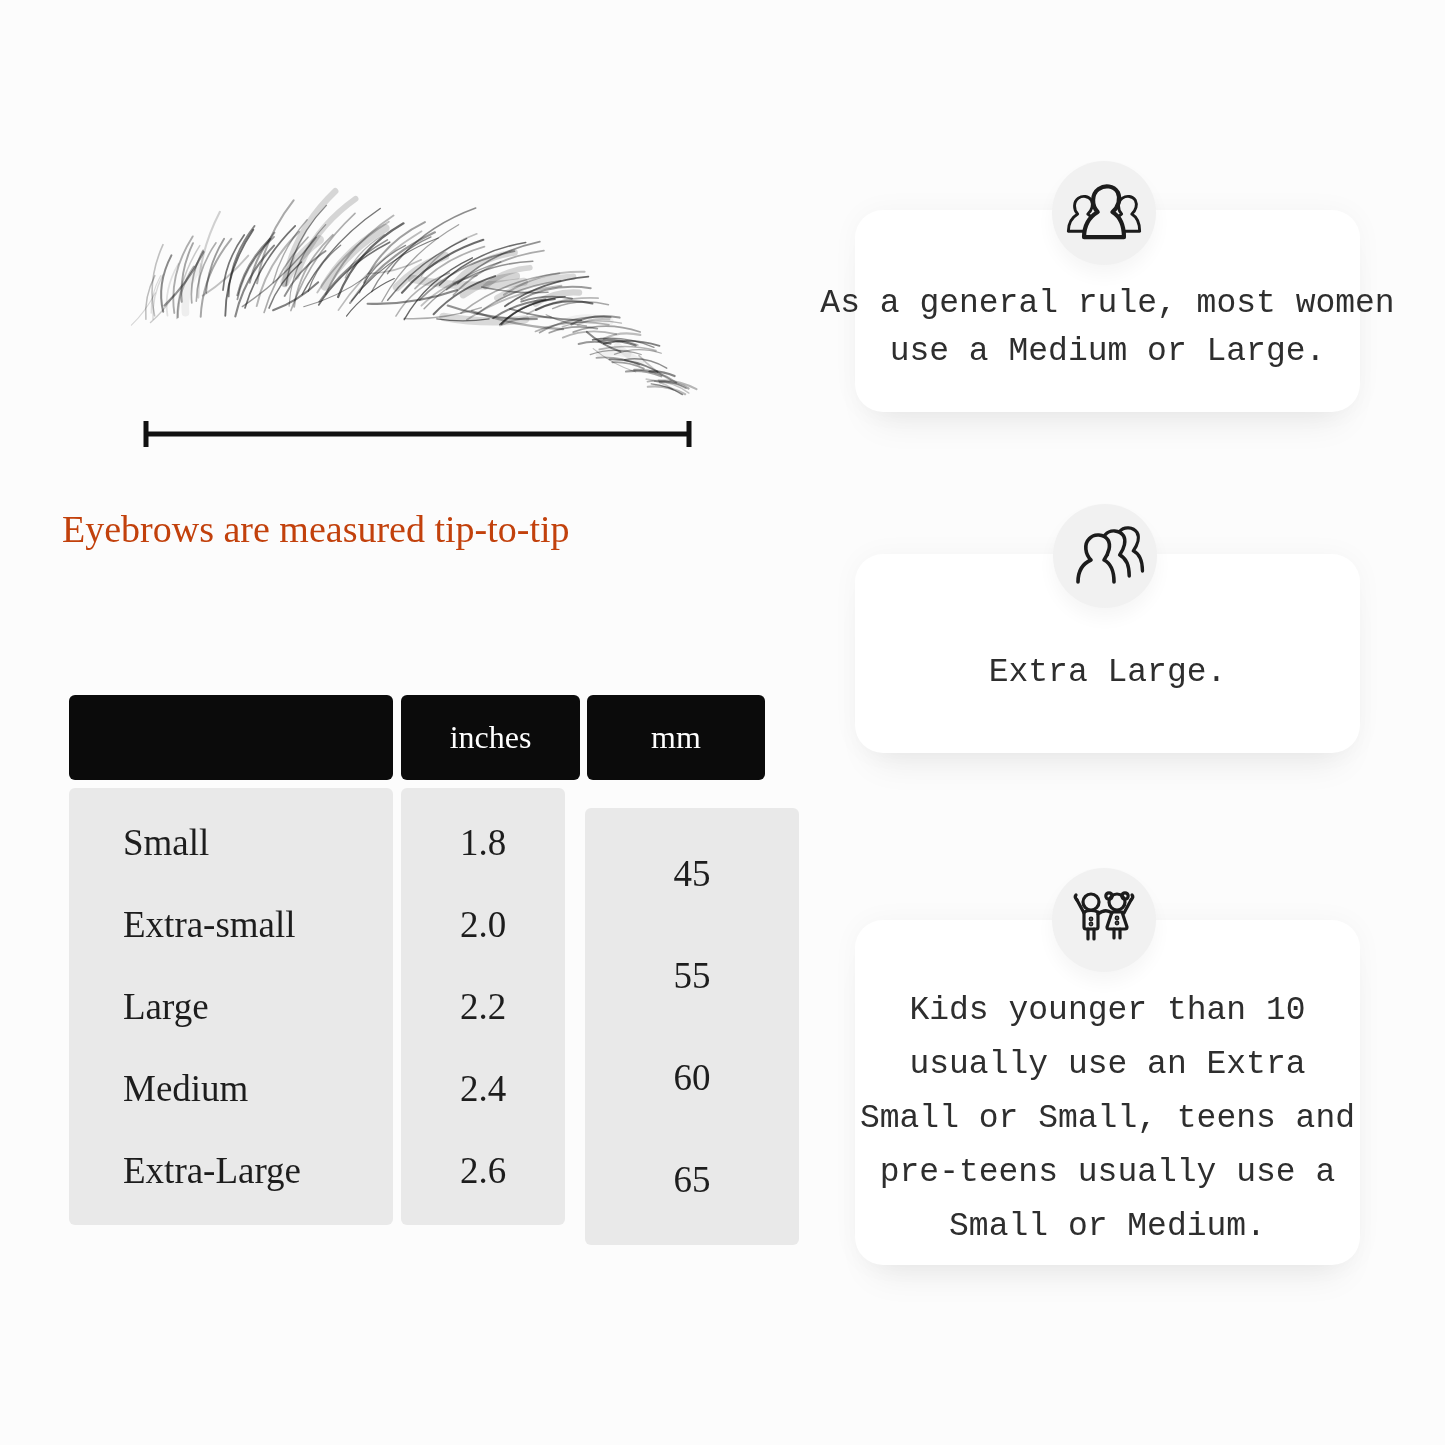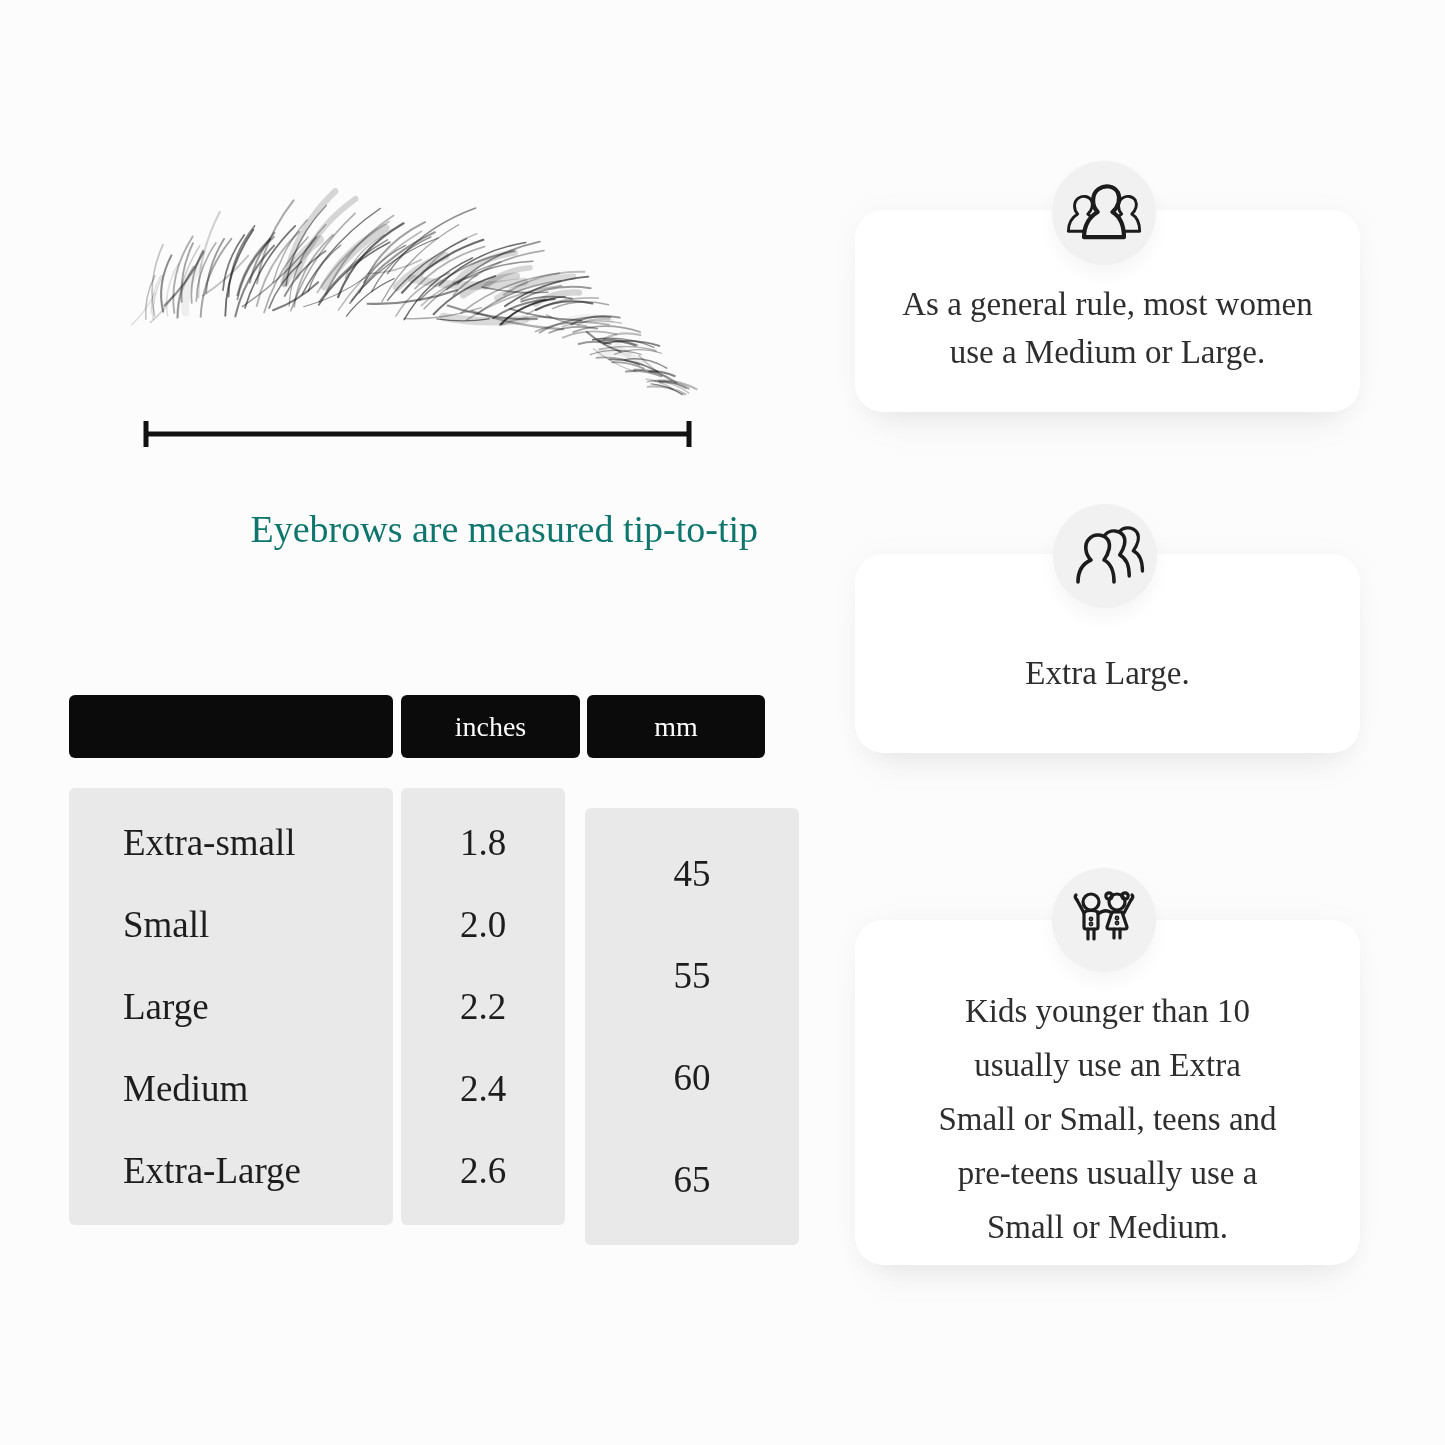--- a/index.html
+++ b/index.html
@@ -6,30 +6,30 @@
   body{
     width:1445px;height:1445px;position:relative;overflow:hidden;
     background:#fcfcfc;
     font-family:"Liberation Serif","DejaVu Serif",serif;
     color:#2b2b2b;
   }
 
   
   #brow-svg{position:absolute;left:0;top:0;width:760px;height:480px;}
   .caption{
-    position:absolute;left:78px;top:496px;width:680px;
-    text-align:right;font-size:38px;line-height:66px;color:#0f766e;
+    position:absolute;left:62px;top:496px;width:680px;
+    text-align:left;font-size:38px;line-height:66px;color:#c2410c;
   }
   .caption div{white-space:nowrap;}
 
   
   .th{
-    position:absolute;top:695px;height:63px;background:#0b0b0b;border-radius:6px;
+    position:absolute;top:695px;height:85px;background:#0b0b0b;border-radius:6px;
     display:flex;align-items:center;justify-content:center;
-    color:#ffffff;font-size:28px;
+    color:#ffffff;font-size:32px;
   }
   .th.c1{left:69px;width:324px;}
   .th.c2{left:401px;width:179px;}
   .th.c3{left:587px;width:178px;}
   .tcol{
     position:absolute;top:788px;height:437px;background:#e9e9e9;border-radius:6px;
     display:flex;flex-direction:column;box-sizing:border-box;padding:14px 0;
     font-size:37px;color:#1d1d1d;
   }
   .tcol.c1{left:69px;width:324px;}
@@ -38,21 +38,21 @@
   .tcol .cell{flex:1;display:flex;align-items:center;justify-content:center;}
   .tcol.c1 .cell{justify-content:flex-start;padding-left:54px;}
 
   
   .card{
     position:absolute;left:855px;width:505px;background:#ffffff;border-radius:28px;
     box-shadow:0 26px 36px -18px rgba(0,0,0,0.08),0 0 28px rgba(0,0,0,0.035);
     display:flex;flex-direction:column;justify-content:center;align-items:center;
     box-sizing:border-box;
   }
-  .card .line{font-size:33px;line-height:48px;color:#2e2e2e;white-space:nowrap;text-align:center;}
+  .card .line{font-size:33px;line-height:48px;color:#2e2e2e;white-space:nowrap;text-align:center;font-family:Liberation Mono, monospace;}
   #card-1{top:210px;height:202px;padding-top:34px;}
   #card-2{top:554px;height:199px;padding-top:38px;}
   #card-3{top:920px;height:345px;padding-top:52px;gap:6px;}
   .icon-circle{
     position:absolute;width:104px;height:104px;border-radius:52px;background:#f1f1f1;
     display:flex;align-items:center;justify-content:center;
     box-shadow:0 10px 18px rgba(0,0,0,0.04);
   }
   #circle-1{left:1052px;top:161px;}
   #circle-2{left:1053px;top:504px;}
@@ -218,22 +218,22 @@
 
 <div class="caption">
   <div>Eyebrows are measured tip-to-tip</div>
 </div>
 
 <div class="th c1"></div>
 <div class="th c2">inches</div>
 <div class="th c3">mm</div>
 
 <div class="tcol c1">
+  <div class="cell">Small</div>
   <div class="cell">Extra-small</div>
-  <div class="cell">Small</div>
   <div class="cell">Large</div>
   <div class="cell">Medium</div>
   <div class="cell">Extra-Large</div>
 </div>
 <div class="tcol c2">
   <div class="cell">1.8</div>
   <div class="cell">2.0</div>
   <div class="cell">2.2</div>
   <div class="cell">2.4</div>
   <div class="cell">2.6</div>

